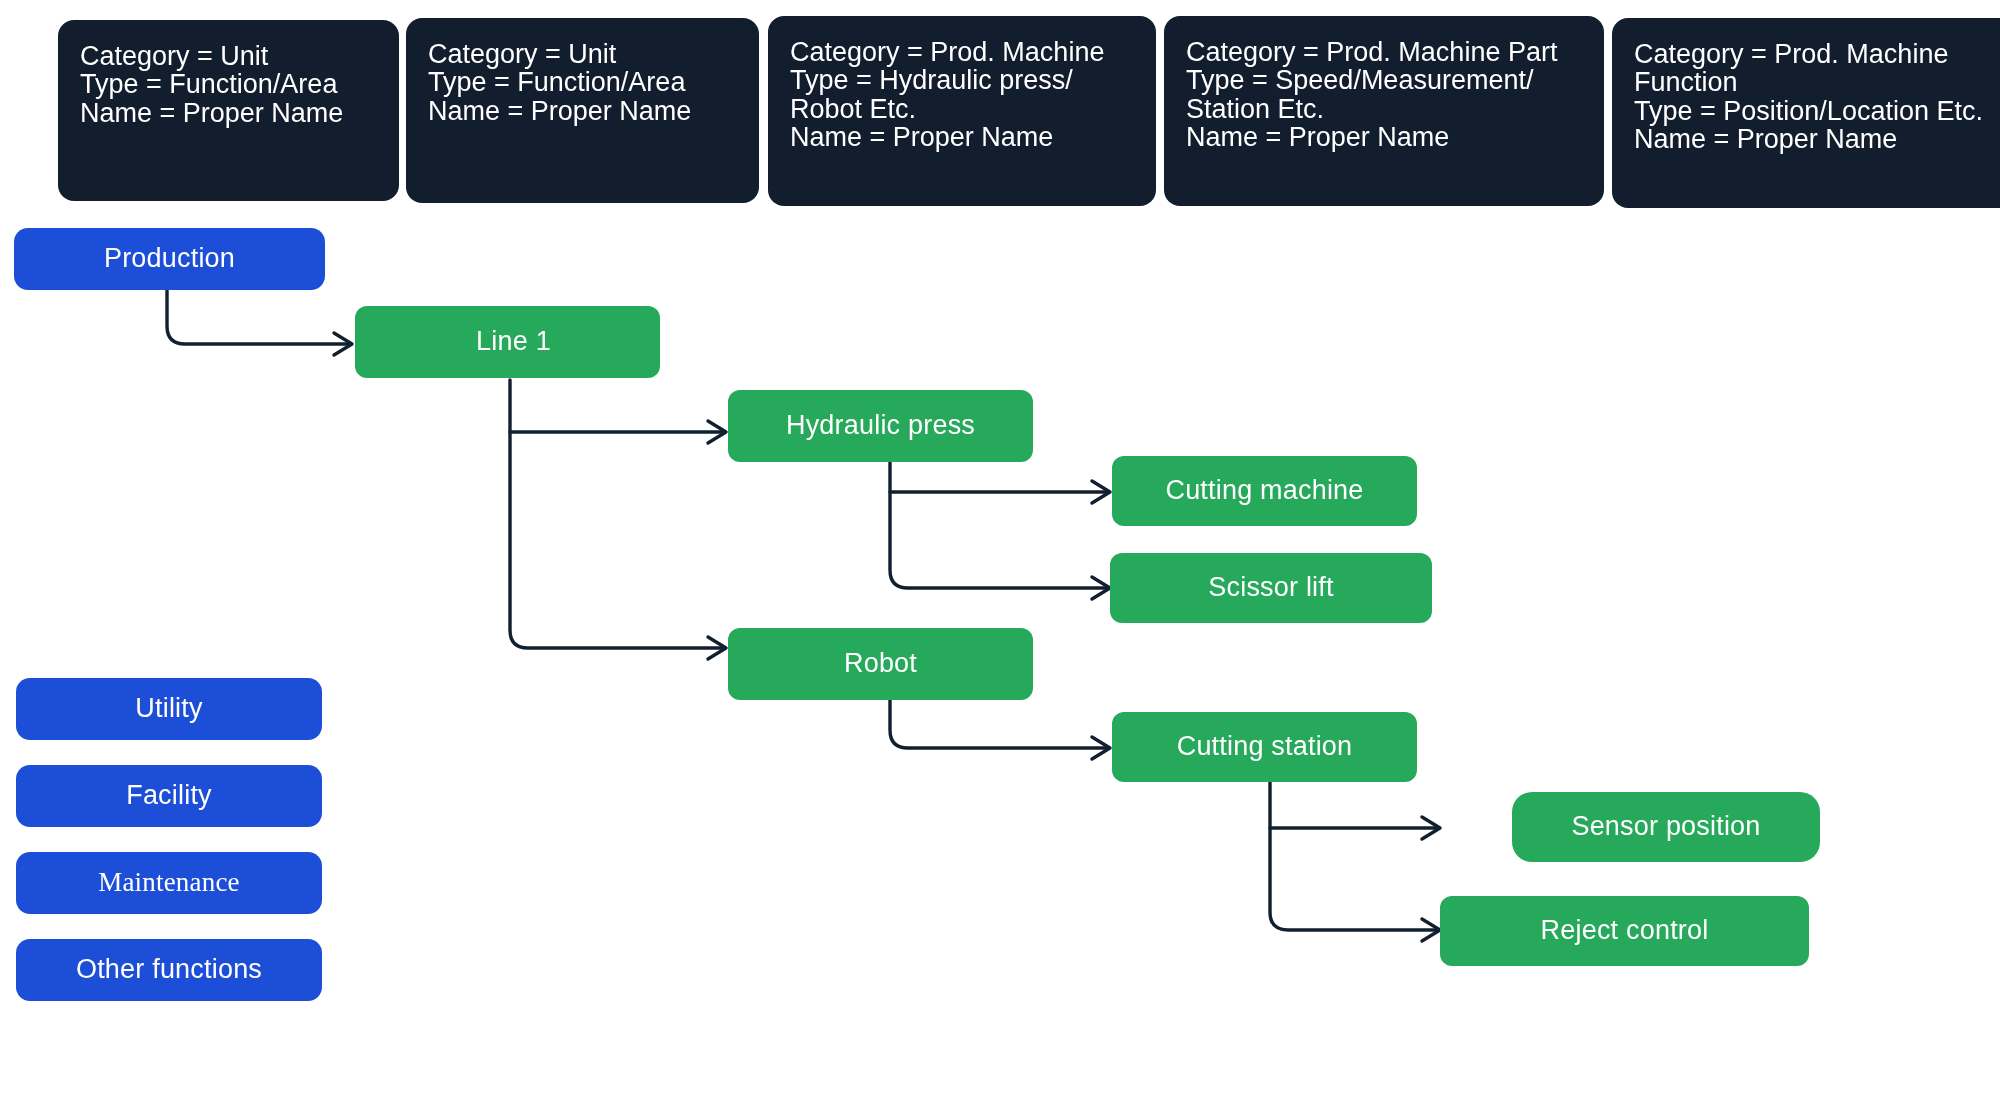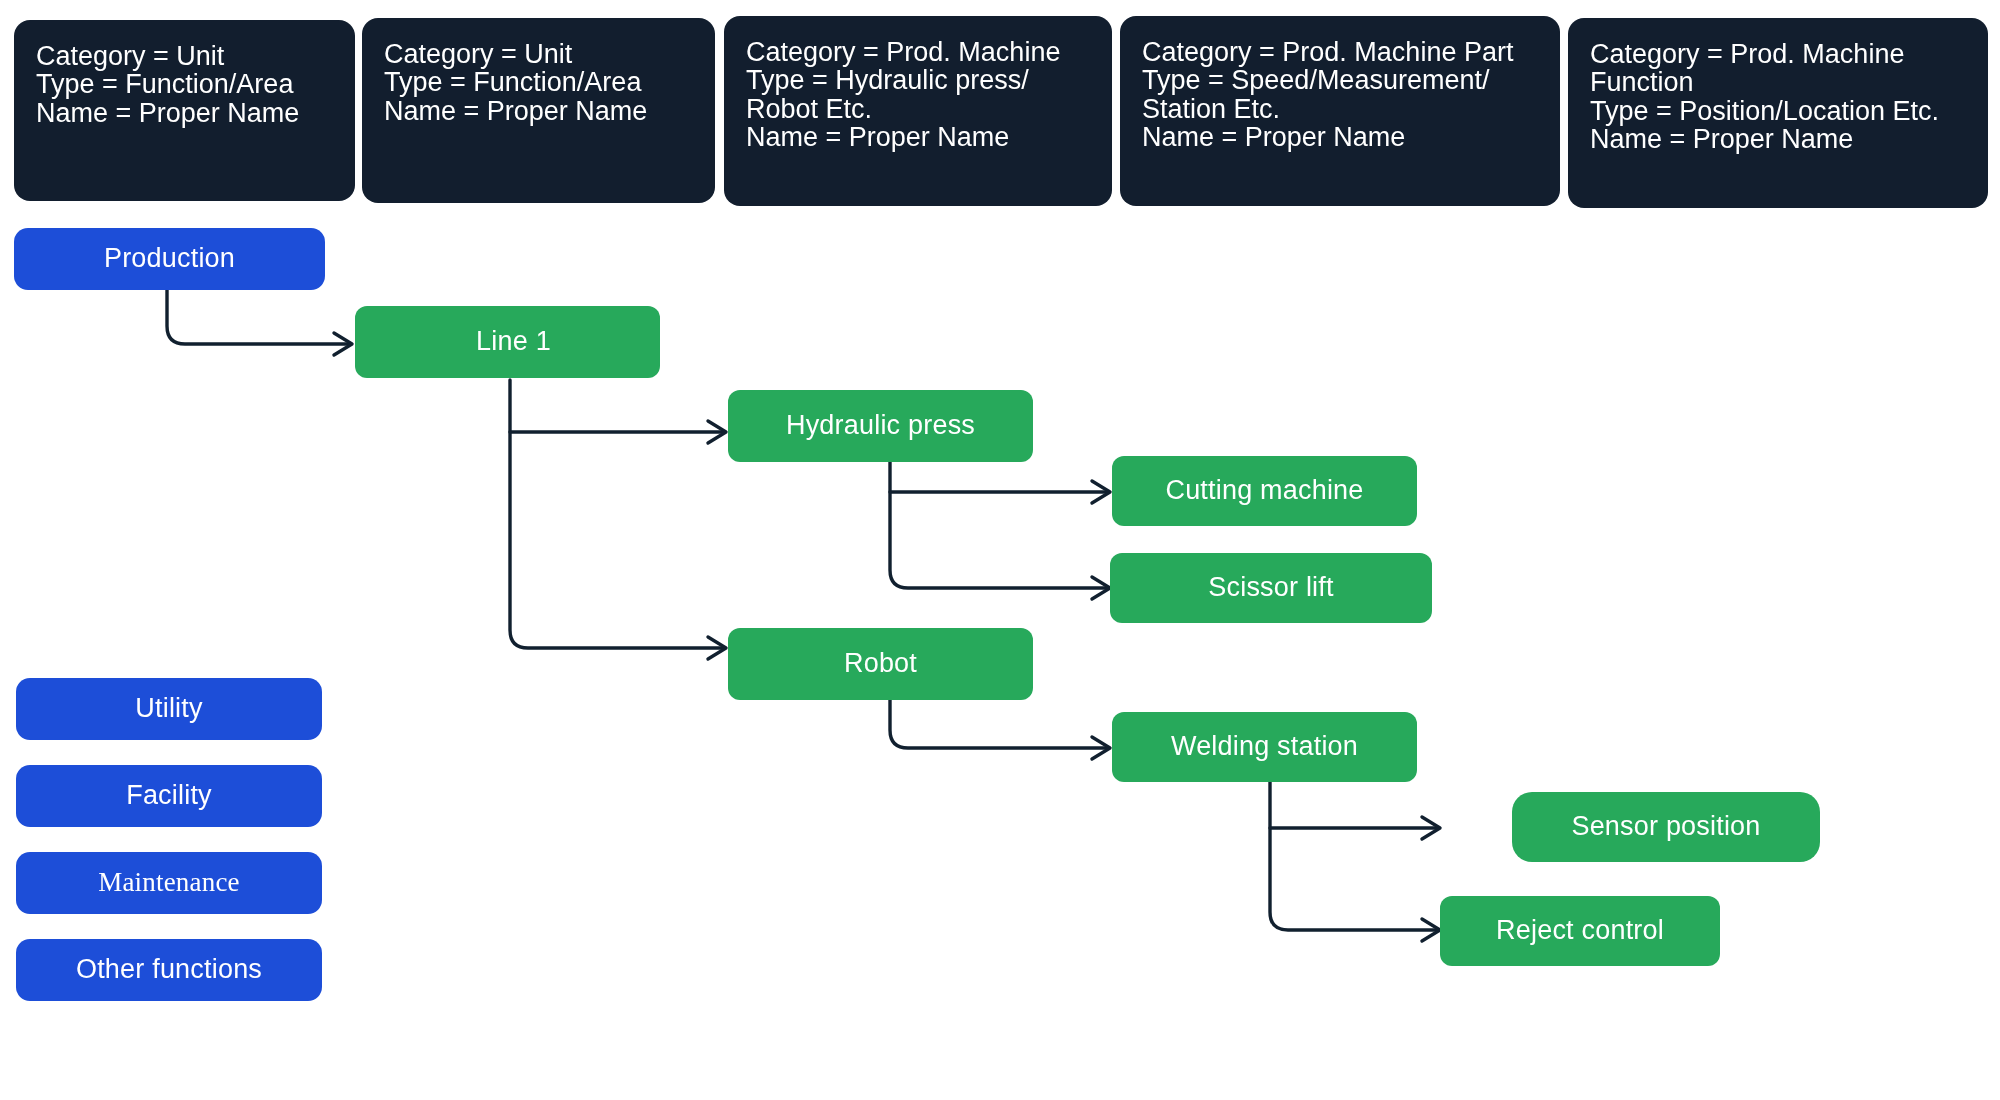--- a/index.html
+++ b/index.html
@@ -35,20 +35,21 @@
     background: #121E2E;
     color: #ffffff;
     border-radius: 16px;
     padding: 22px 18px 18px 22px;
     display: block;
     text-align: left;
     font-size: 27px;
     line-height: 1.05;
     white-space: pre-line;
     font-family: "Liberation Sans", sans-serif;
+    margin-left: 44px;
   }
 
   .node-label {
     display: block;
     width: 100%;
     font-size: 27px;
     line-height: 1.1;
   }
 
   svg.wires {
@@ -147,28 +148,28 @@
 
   <div class="node green" style="left:1110px; top:553px; width:322px; height:70px;">
     <span class="node-label">Scissor lift</span>
   </div>
 
   <div class="node green" style="left:728px; top:628px; width:305px; height:72px;">
     <span class="node-label">Robot</span>
   </div>
 
   <div class="node green" style="left:1112px; top:712px; width:305px; height:70px;">
-    <span class="node-label">Welding station</span>
+    <span class="node-label">Cutting station</span>
   </div>
 
   <div class="node green" style="left:1512px; top:792px; width:308px; height:70px;border-radius:20px;">
     <span class="node-label">Sensor position</span>
   </div>
 
-  <div class="node green" style="left:1440px; top:896px; width:280px; height:70px;">
+  <div class="node green" style="left:1440px; top:896px; width:369px; height:70px;">
     <span class="node-label">Reject control</span>
   </div>
 
   <div class="node dark" style="left:16px; top:678px; width:306px; height:62px;">
     <span class="node-label">Utility</span>
   </div>
 
   <div class="node dark" style="left:16px; top:765px; width:306px; height:62px;">
     <span class="node-label">Facility</span>
   </div>

